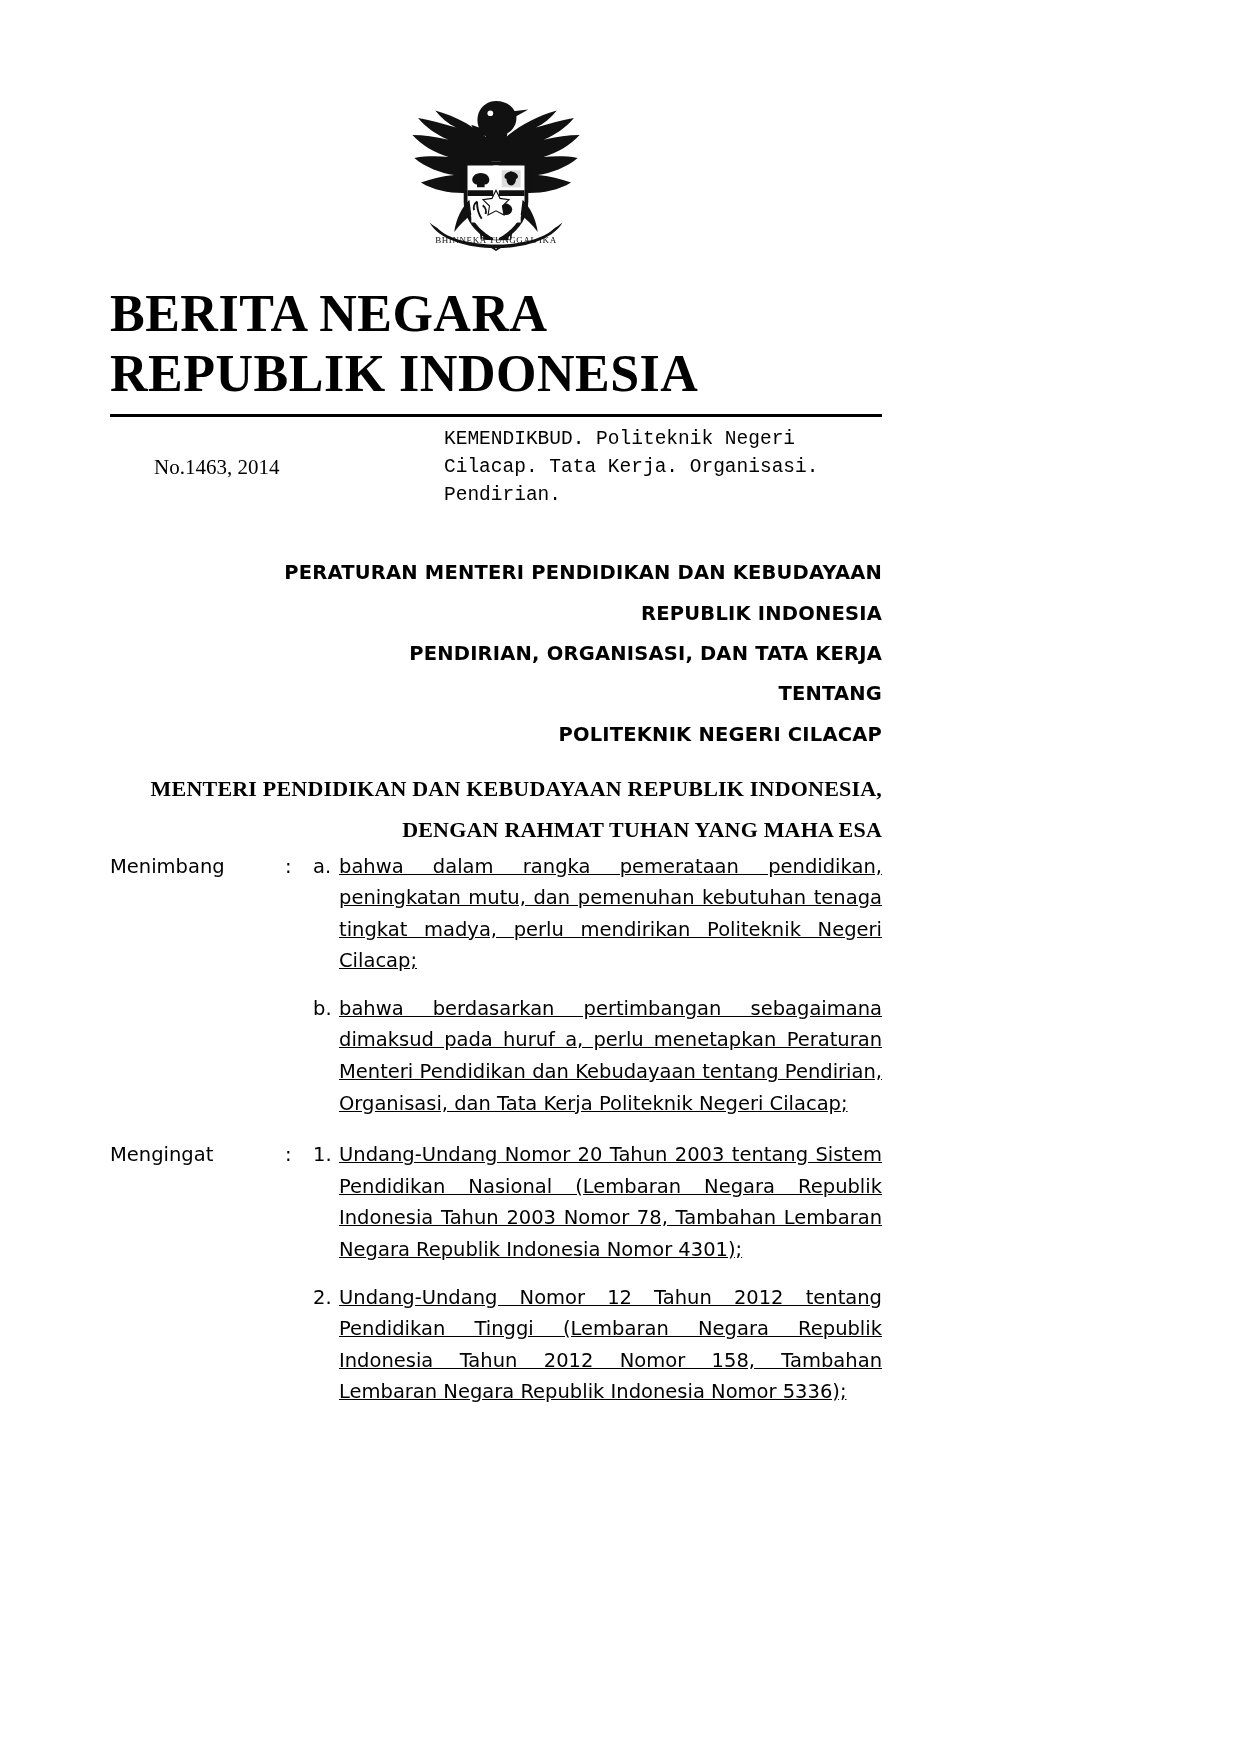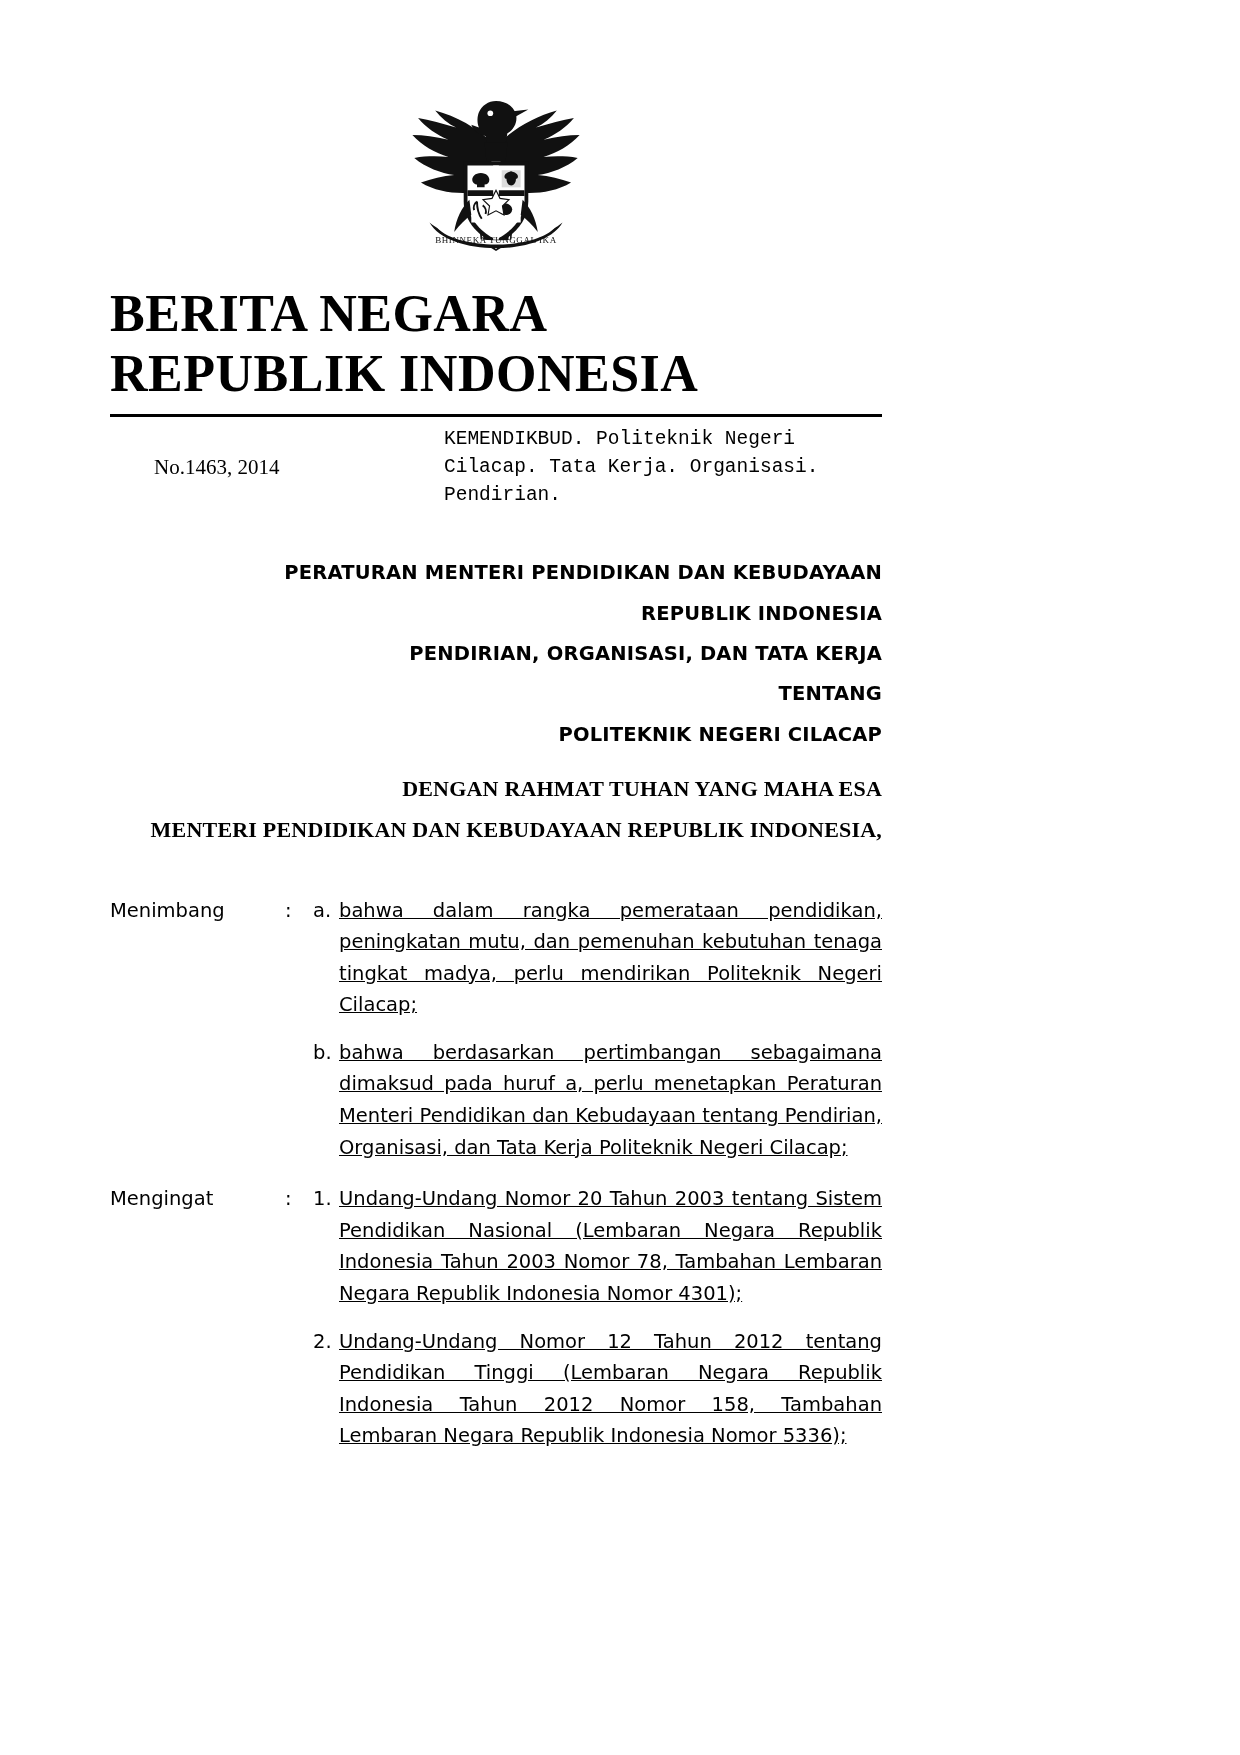--- a/index.html
+++ b/index.html
@@ -92,21 +92,20 @@
   }
   .title-block .preamble {
     font-family: "Liberation Serif", serif;
     font-size: 22px;
     line-height: 1.85;
     letter-spacing: 0.2px;
   }
 
   
   .clauses {
-    margin-top: 44px;
     font-family: "DejaVu Sans", sans-serif;
     font-size: 19.5px;
     line-height: 1.62;
   }
   .clause-row {
     display: flex;
     align-items: flex-start;
     margin-bottom: 2px;
   }
   .clause-label {
@@ -199,22 +198,22 @@
     <div class="issue-subject">KEMENDIKBUD. Politeknik Negeri Cilacap. Tata Kerja. Organisasi. Pendirian.</div>
   </div>
 
   <div class="title-block">
     <div>PERATURAN MENTERI PENDIDIKAN DAN KEBUDAYAAN</div>
     <div>REPUBLIK INDONESIA</div>
     <div>PENDIRIAN, ORGANISASI, DAN TATA KERJA</div>
     <div>TENTANG</div>
     <div>POLITEKNIK NEGERI CILACAP</div>
     <span class="gap"></span>
+    <div class="preamble">MENTERI PENDIDIKAN DAN KEBUDAYAAN REPUBLIK INDONESIA,</div>
     <div class="preamble">DENGAN RAHMAT TUHAN YANG MAHA ESA</div>
-    <div class="preamble">MENTERI PENDIDIKAN DAN KEBUDAYAAN REPUBLIK INDONESIA,</div>
   </div>
 
   <div class="clauses">
 
     <div class="clause-row">
       <div class="clause-label">Menimbang</div>
       <div class="clause-colon">:</div>
       <div class="clause-marker">a.</div>
       <div class="clause-text">bahwa dalam rangka pemerataan pendidikan, peningkatan mutu, dan pemenuhan kebutuhan tenaga tingkat madya, perlu mendirikan Politeknik Negeri Cilacap;</div>
     </div>

